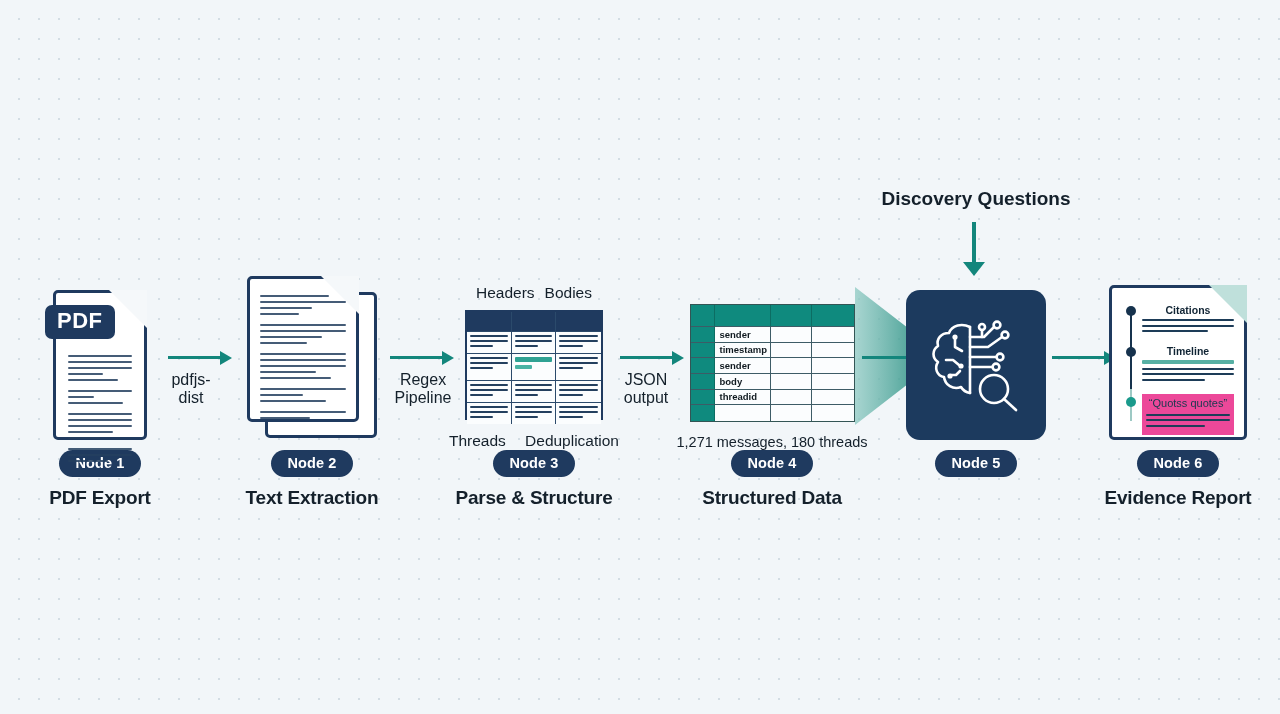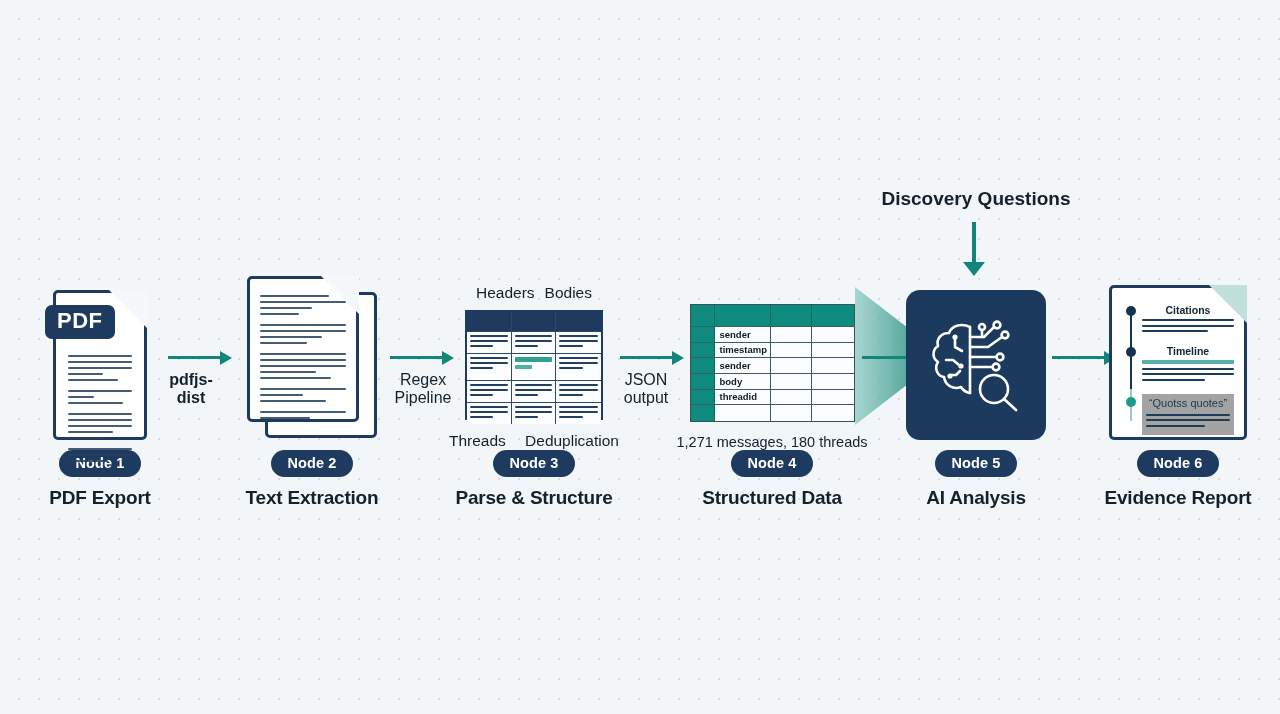--- a/index.html
+++ b/index.html
@@ -101,21 +101,21 @@
   
   #doc6{width:138px;height:155px;}
   #rep{position:absolute;left:14px;top:14px;right:10px;bottom:12px;}
   .spine{position:absolute;left:4px;top:6px;bottom:4px;width:2px;background:#16324d;}
   .spine.tealend{background:linear-gradient(#16324d 0 72%, #9dc9c4 72% 100%);}
   .bullet{position:absolute;left:0px;width:10px;height:10px;border-radius:50%;background:#16324d;border:0;}
   .repsec{position:relative;margin-left:16px;}
   .repttl{font-size:10.5px;font-weight:700;color:#0f2333;margin-bottom:3px;}
   .rl{height:2px;background:#1d3c58;margin-bottom:3.5px;border-radius:1px;}
   .hl{background:#b9ded9;}
-  .quotebox{background:#a3a3a3;padding:3px 4px 5px;margin-left:16px;position:relative;}
+  .quotebox{background:#ec4899;padding:3px 4px 5px;margin-left:16px;position:relative;}
   .quotetxt{font-size:11px;color:#173a4e;font-weight:400;white-space:nowrap;}
 
   
   .conn{position:absolute;height:0;}
   .conn .bar{position:absolute;top:0;left:0;height:3px;background:#13867c;}
   .conn .head{position:absolute;top:-5px;width:0;height:0;border-top:7px solid transparent;border-bottom:7px solid transparent;border-left:12px solid #13867c;}
   .connlbl{position:absolute;text-align:center;font-size:16px;color:#14202b;line-height:1.12;}
 
   
   #discTitle{position:absolute;top:188px;left:976px;transform:translateX(-50%);
@@ -133,21 +133,21 @@
 <div class="stage">
 
   <div id="discTitle">Discovery Questions</div>
   <div id="discArrow"></div>
   <div id="discHead"></div>
 
   <div class="conn" style="left:168px;top:356px;width:66px;">
     <div class="bar" style="width:52px;"></div>
       <div class="head" style="left:52px;"></div>
   </div>
-  <div class="connlbl" style="left:160px;top:371px;width:62px;font-weight:bold;">
+  <div class="connlbl" style="left:160px;top:371px;width:62px;">
     <div>pdfjs-dist</div>
   </div>
 
   <div class="conn" style="left:390px;top:356px;width:66px;">
     <div class="bar" style="width:52px;"></div>
       <div class="head" style="left:52px;"></div>
   </div>
   <div class="connlbl" style="left:380px;top:371px;width:86px;">
     <div>Regex</div>
     <div>Pipeline</div>
@@ -400,21 +400,20 @@
             <circle cx="74" cy="54" r="3.4"></circle>
           <path d="M60 24 L60 17"></path>
             <circle cx="60" cy="14" r="3.0"></circle>
 
           <circle cx="72" cy="76" r="14"></circle>
           <line x1="82" y1="86" x2="94" y2="97"></line>
         </svg>
       </div>
     </div>
     <div class="badge">Node 5</div>
-    <div class="nlabel">AI Analysis</div>
   </div>
 
   <div class="node" style="left:1078px;">
     <div class="art">
       <div class="doc" id="doc6">
         <div class="fold" style="border-top-color:#bfe0db;"></div>
           <div class="foldline"></div>
         <div id="rep">
           <div class="spine tealend"></div>
 

